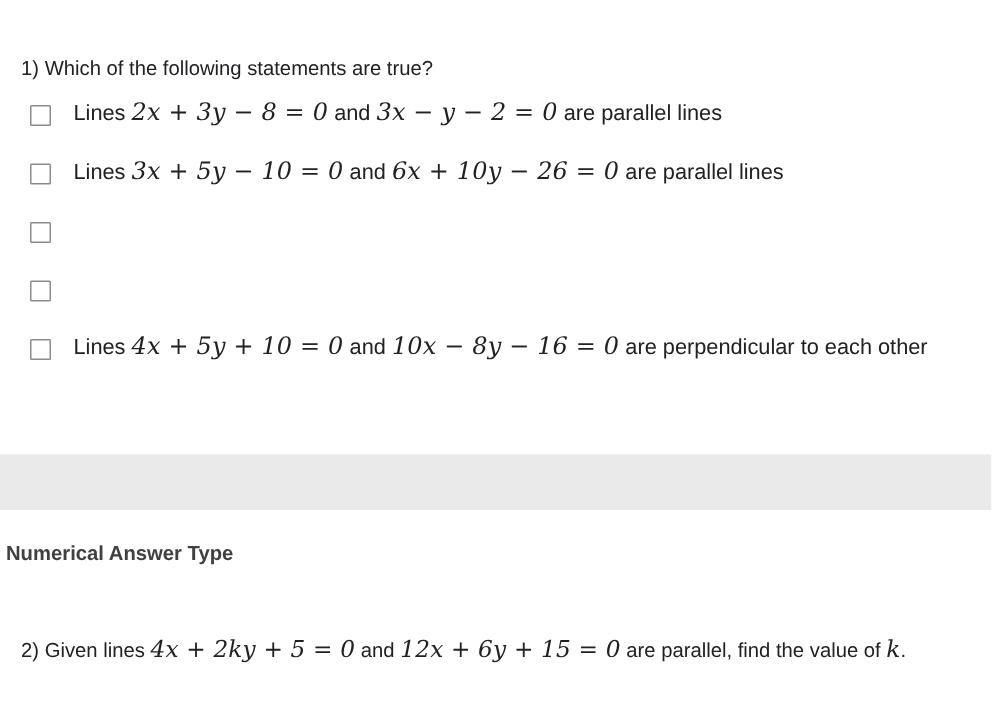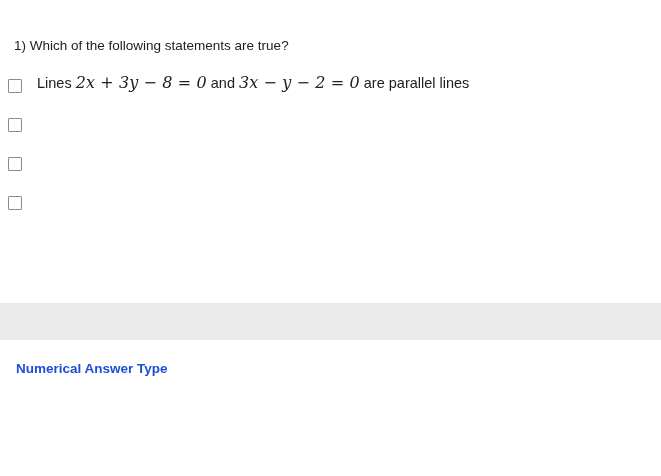--- a/index.html
+++ b/index.html
@@ -33,22 +33,22 @@
     font-size: 13.5px;
     color: #202124;
     padding: 17px 0 0 14px;
     line-height: 1.3;
   }
   .options {
     margin-top: 9px;
   }
   .option-row {
     display: flex;
-    align-items: center;
-    padding: 0 0 0 8px;
+    align-items: flex-start;
+    padding: 0 0 0 20px;
     height: 39px;
   }
   .checkbox {
     width: 12px;
     height: 12px;
     border: 1px solid #8b8b8b;
     border-radius: 1px;
     background: #fff;
     flex: 0 0 auto;
     margin-top: 6px;
@@ -84,22 +84,22 @@
     background: #eaeaea;
   }
 
   
   .section-header {
     position: absolute;
     left: 0;
     top: 341px;
     font-size: 13.5px;
     font-weight: bold;
-    color: #1d4ed8;
-    padding-left: 16px;
+    color: #404040;
+    padding-left: 4px;
   }
 
   
   .q2 {
     position: absolute;
     left: 14px;
     top: 404px;
     font-size: 13.5px;
     color: #202124;
     white-space: nowrap;
@@ -139,36 +139,61 @@
           <span class="word">Lines</span>
           <span class="m">2x + 3y − 8 = 0</span>
           <span class="word">and</span>
           <span class="m">3x − y − 2 = 0</span>
           <span class="word">are parallel lines</span>
         </div>
       </div>
 
       <div class="option-row">
         <div class="checkbox"></div>
+        <div class="option-text">
+          <span class="word">Lines</span>
+          <span class="m">3x + 5y − 10 = 0</span>
+          <span class="word">and</span>
+          <span class="m">6x + 10y − 26 = 0</span>
+          <span class="word">are parallel lines</span>
+        </div>
       </div>
 
       <div class="option-row">
         <div class="checkbox"></div>
       </div>
 
       <div class="option-row">
         <div class="checkbox"></div>
       </div>
 
+      <div class="option-row">
+        <div class="checkbox"></div>
+        <div class="option-text">
+          <span class="word">Lines</span>
+          <span class="m">4x + 5y + 10 = 0</span>
+          <span class="word">and</span>
+          <span class="m">10x − 8y − 16 = 0</span>
+          <span class="word">are perpendicular to each other</span>
+        </div>
+      </div>
 
     </div>
   </div>
 
   <div class="band"></div>
 
   <div class="section-header">Numerical Answer Type</div>
 
+  <div class="q2">
+    <span>2) Given lines</span>
+    <span class="m">4x + 2ky + 5 = 0</span>
+    <span>and</span>
+    <span class="m">12x + 6y + 15 = 0</span>
+    <span>are parallel, find the value of</span>
+    <span class="m">k</span><span>.</span>
+  </div>
 
   <div class="answer-field">
     <div class="line"></div>
   </div>
 
 </div>
 
 </body></html>

